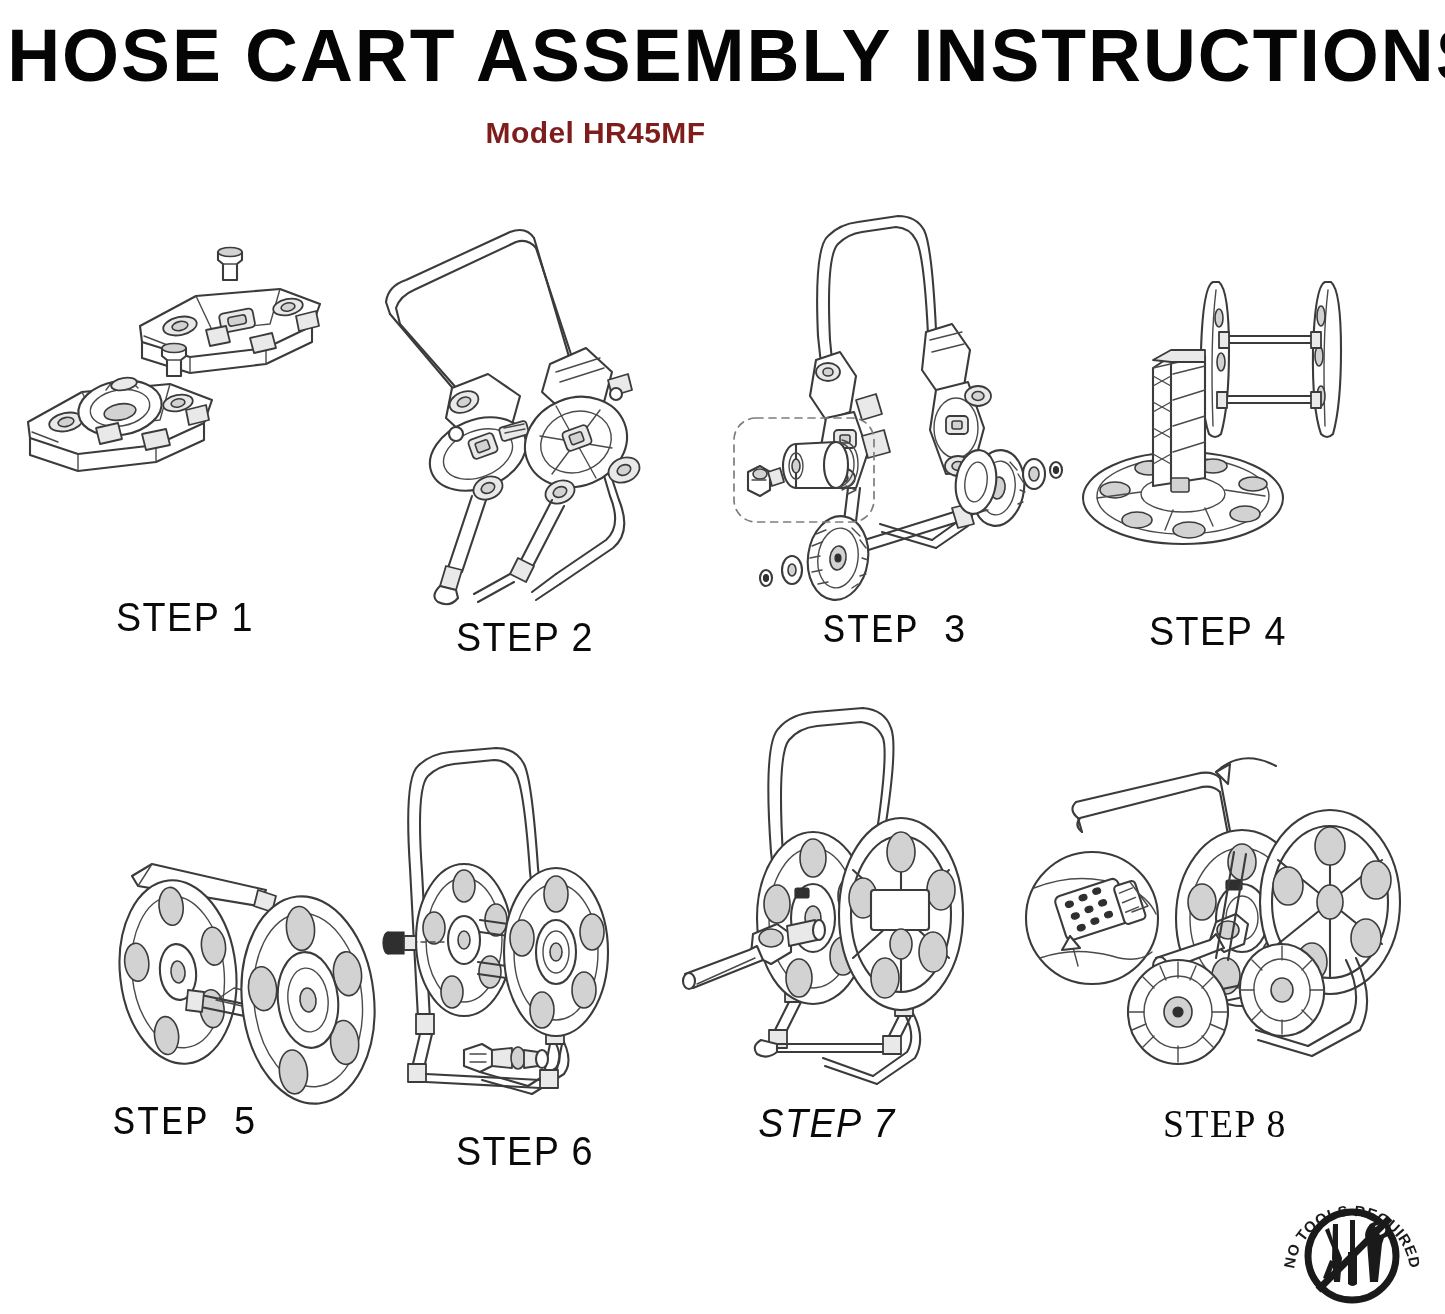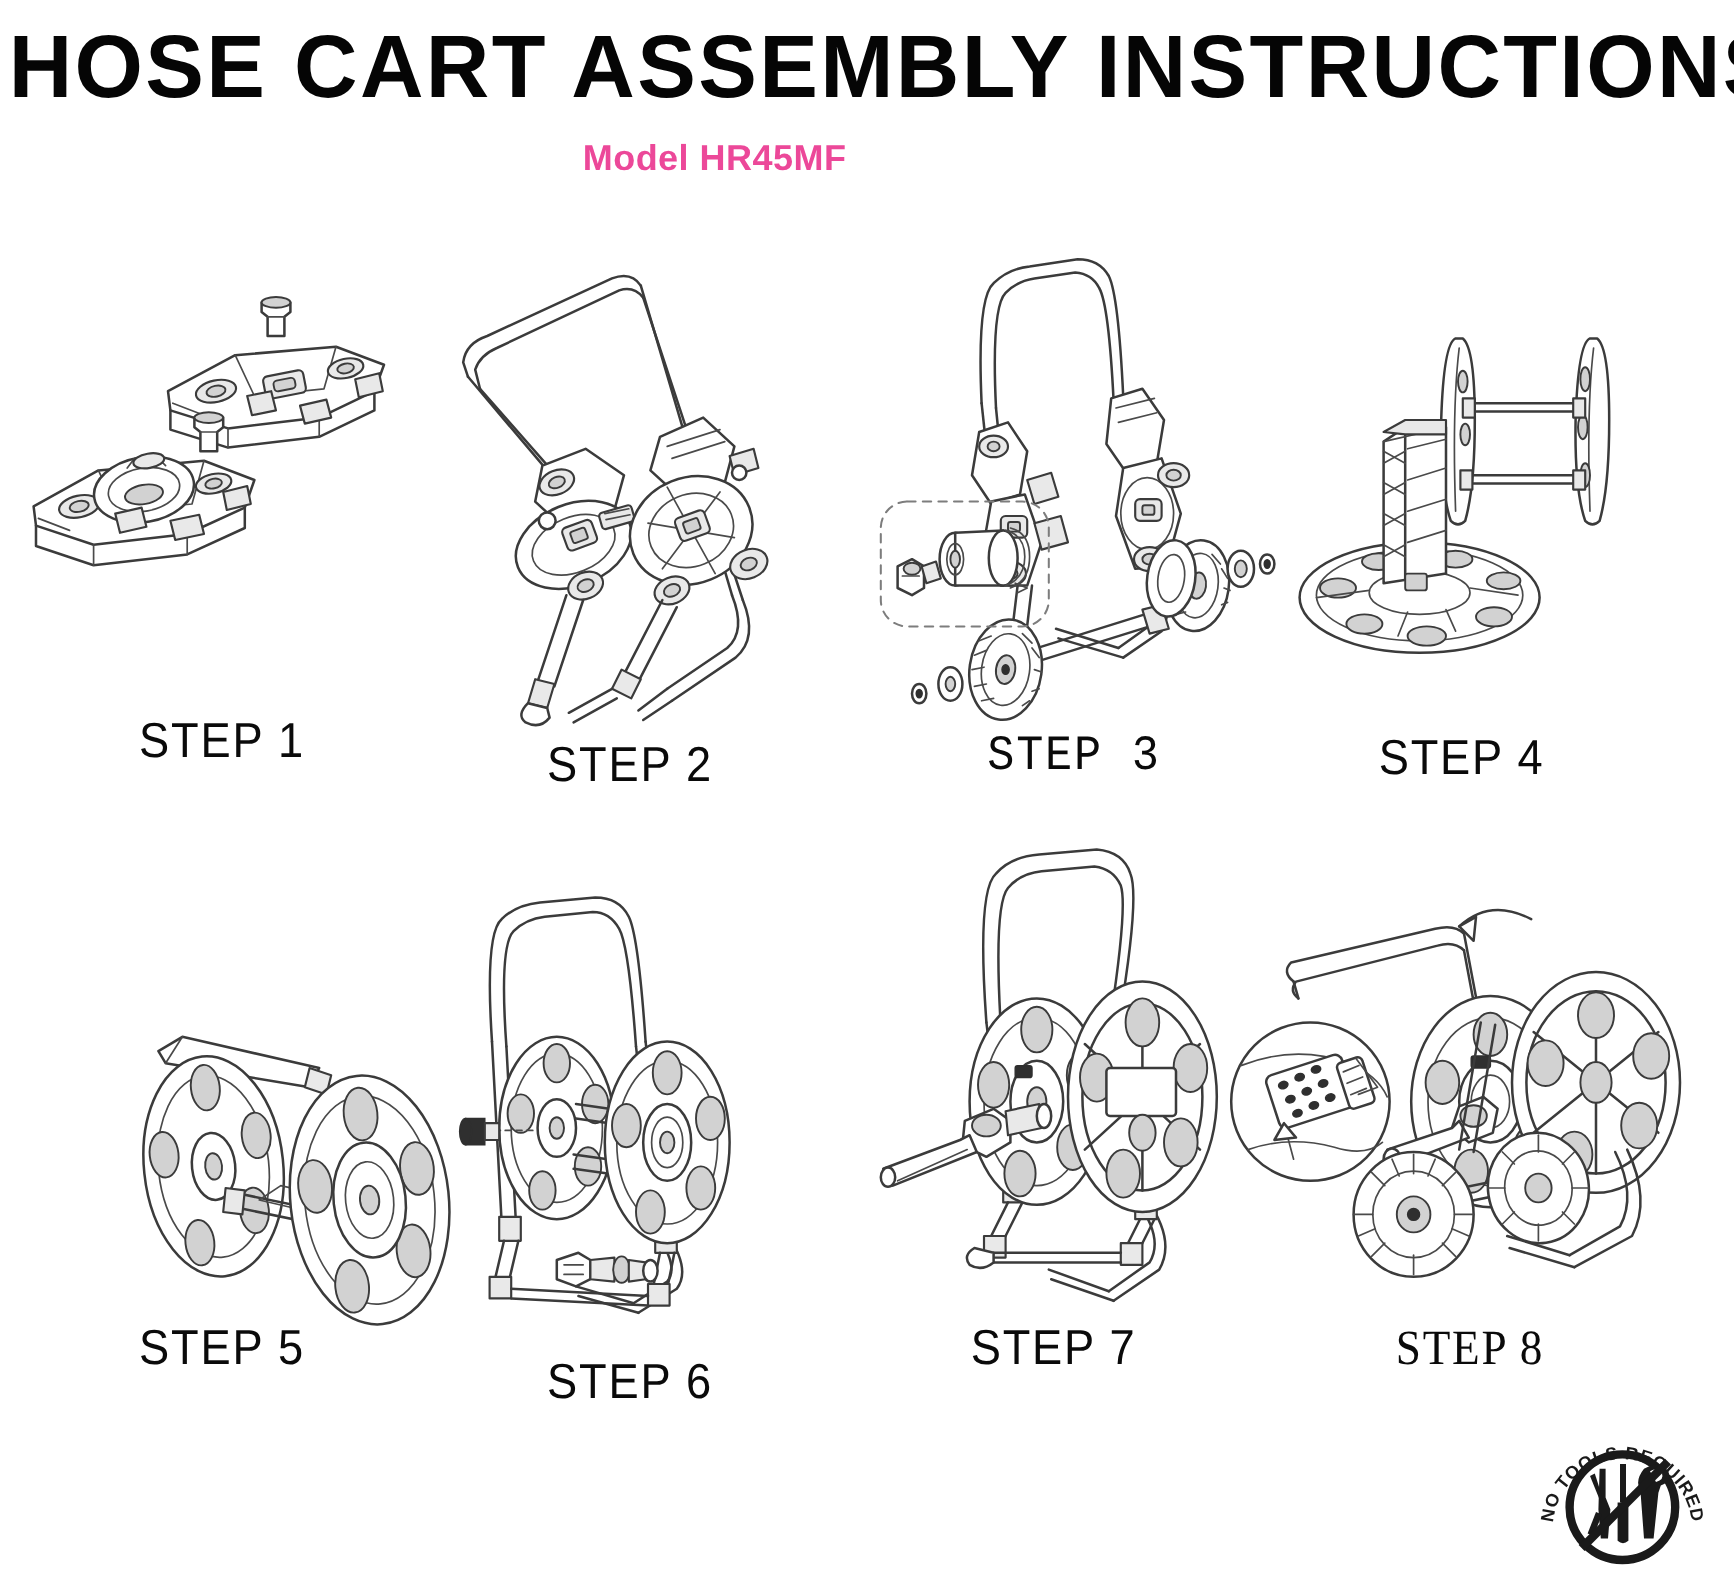--- a/index.html
+++ b/index.html
@@ -16,21 +16,21 @@
     position:absolute;left:0;top:16px;width:1445px;text-align:center;
     font-family:"Liberation Sans","DejaVu Sans",sans-serif;
     font-weight:700;font-size:74px;line-height:80px;
     letter-spacing:2.0px;color:#050505;
     transform:scaleX(0.99);transform-origin:center top;
     white-space:nowrap;
   }
   .subtitle{
     position:absolute;left:0;top:115px;width:1191px;text-align:center;
     font-weight:700;font-size:30px;line-height:36px;letter-spacing:.4px;
-    color:#ec4899;white-space:nowrap;
+    color:#7f1d1d;white-space:nowrap;
   }
 
   
   .step{position:absolute;}
   .art{position:absolute;left:0;top:0;}
   .art svg{display:block;overflow:visible;}
   .steplabel{
     position:absolute;width:100%;text-align:center;
     font-weight:400;font-size:41px;line-height:46px;
     letter-spacing:1.6px;color:#0a0a0a;white-space:nowrap;
@@ -397,21 +397,21 @@
           </g>
           <path class="fillg" d="M100 170 L118 160 L152 160 L152 172 L118 172 Z"></path>
 
           <rect class="fillgg" x="118" y="288" width="18" height="14" rx="2"></rect>
         </g>
       </svg>
     </div>
     <div class="steplabel" style="top:418px;">STEP 4</div>
   </div>
 
-  <div class="step" style="left:20px;top:700px;width:330px;height:470px;">
+  <div class="step" style="left:20px;top:700px;width:330px;height:470px;font-family:Liberation Mono, monospace;">
     <div class="art">
       <svg width="330" height="400" viewBox="0 0 330 400">
         <g>
 
           <path class="fillw" d="M112 176 L132 164 L246 190 L238 206 L118 186 Z"></path>
           <path class="ln-t" d="M118 186 L132 164"></path>
           <path class="fillg" d="M238 190 L256 196 L252 212 L234 206 Z"></path>
 
           <ellipse class="fillw" cx="158" cy="272" rx="58" ry="92" transform="rotate(-6 158 272)"></ellipse>
           <ellipse class="ln-t" cx="158" cy="272" rx="46" ry="76" transform="rotate(-6 158 272)"></ellipse>
@@ -518,21 +518,21 @@
           <path class="fillg" d="M164 322 L178 324 L178 338 L164 340 Z"></path>
           <ellipse class="fillw" cx="182" cy="331" rx="6" ry="9"></ellipse>
           <path class="ln-t" d="M110 326 L126 326"></path>
           <path class="ln-t" d="M110 334 L126 334"></path>
         </g>
       </svg>
     </div>
     <div class="steplabel" style="top:400px;">STEP 6</div>
   </div>
 
-  <div class="step" style="left:708px;top:700px;width:340px;height:470px;">
+  <div class="step" style="left:657px;top:700px;width:340px;height:470px;font-style:italic;">
     <div class="art">
       <svg width="340" height="400" viewBox="0 0 340 400">
 
         <g>
           <path class="ln" d="M114 152 Q106 42 122 28 Q134 14 158 12 L206 8 Q228 10 234 28 Q242 48 224 154"></path>
           <path class="ln" d="M126 156 Q120 54 132 40 Q142 28 160 26 L204 22 Q220 24 226 38 Q232 56 216 158"></path>
           <path class="ln" d="M114 152 L130 286"></path>
           <path class="ln" d="M126 156 L142 288"></path>
           <path class="ln" d="M224 154 L248 300"></path>
           <path class="ln" d="M216 158 L240 302"></path>

